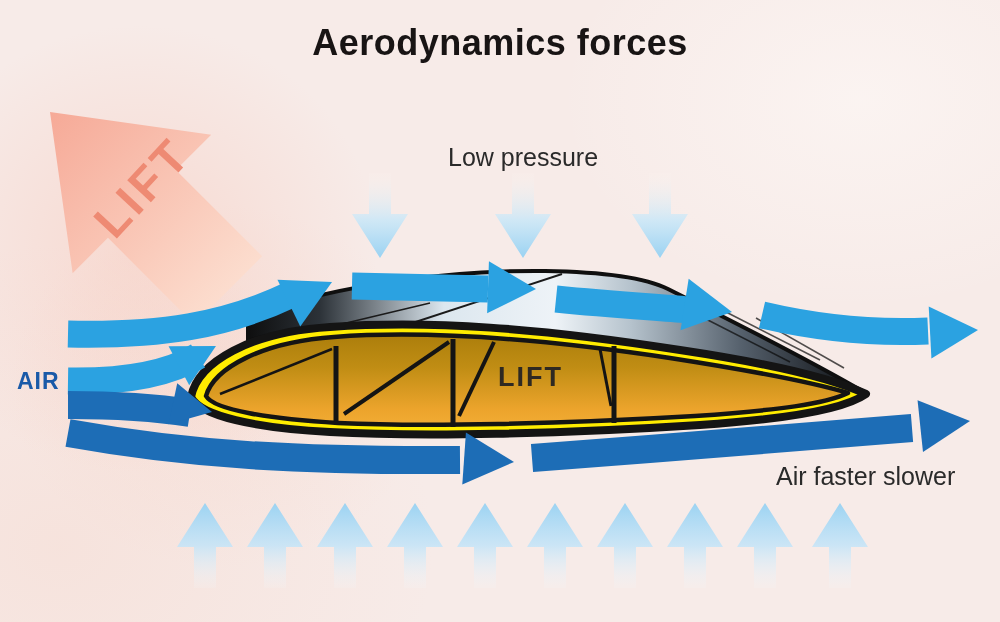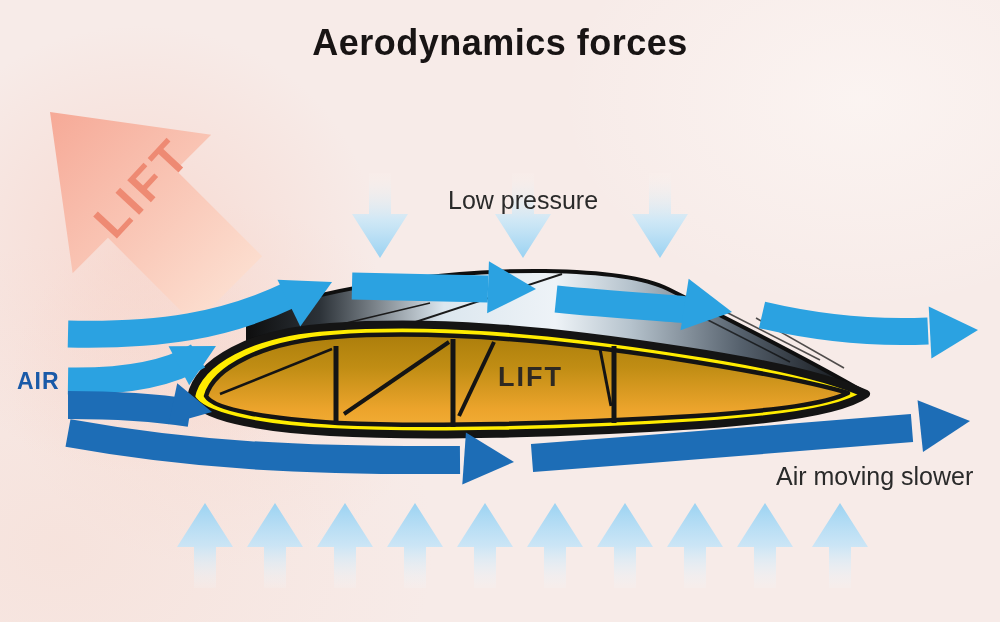--- a/index.html
+++ b/index.html
@@ -22,21 +22,21 @@
     position:absolute;top:22px;left:0;width:100%;text-align:center;
     font-size:36px;font-weight:bold;color:#181414;letter-spacing:0.5px;
   }
   .lift-label{
     position:absolute;left:52px;top:160px;width:180px;text-align:center;
     transform:rotate(-47deg);
     font-size:47px;font-weight:bold;color:#ee8a73;letter-spacing:4px;
   }
   .air-label{position:absolute;left:17px;top:368px;font-size:23px;font-weight:bold;color:#1a5aa8;letter-spacing:1px;}
   .wing-label{position:absolute;left:498px;top:362px;font-size:27px;font-weight:bold;color:#2e2922;letter-spacing:2px;}
-  .lbl-low{left:448px;top:143px;margin-top:43px;}
+  .lbl-low{left:448px;top:143px;}
   .lbl-high{left:444px;top:582px;}
   .lbl-faster{left:784px;top:271px;}
   .lbl-slower{left:776px;top:462px;}
 </style>
 </head>
 <body>
 
 <div class="stage">
   <div class="bg-tints"></div>
 
@@ -168,14 +168,14 @@
       <polygon points="-50,-26 0,0 -50,26" transform="translate(514,462) rotate(4)"></polygon>
       <polygon points="-50,-26 0,0 -50,26" transform="translate(970,421) rotate(-6)"></polygon>
     </g>
   </svg>
 
   <div class="title">Aerodynamics forces</div>
   <div class="lift-label">LIFT</div>
   <div class="air-label">AIR</div>
   <div class="wing-label">LIFT</div>
   <div class="label lbl-low">Low pressure</div>
-  <div class="label lbl-slower">Air moving slower</div>
+  <div class="label lbl-slower">Air faster slower</div>
 </div>
 
 </body></html>

